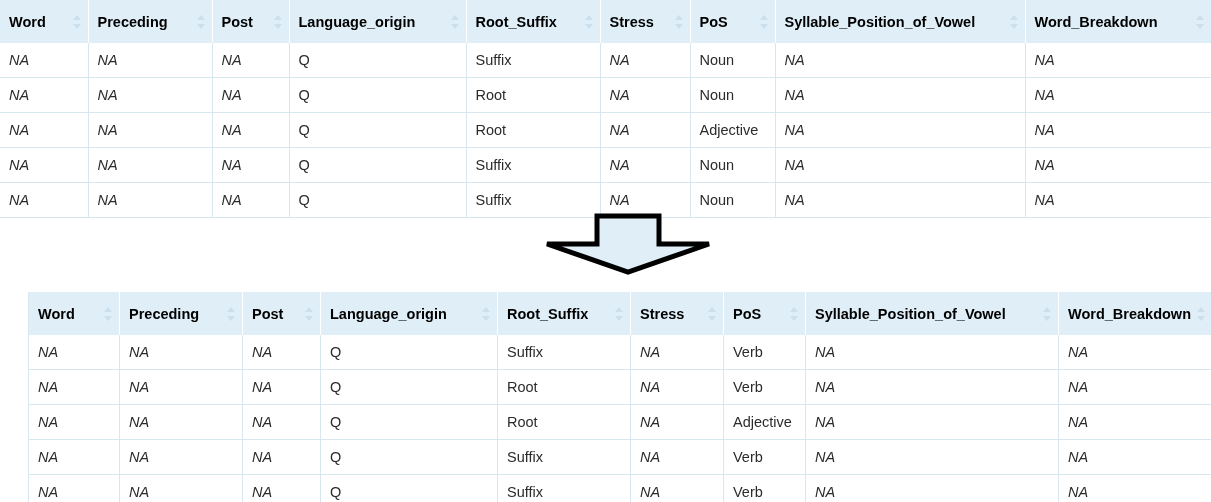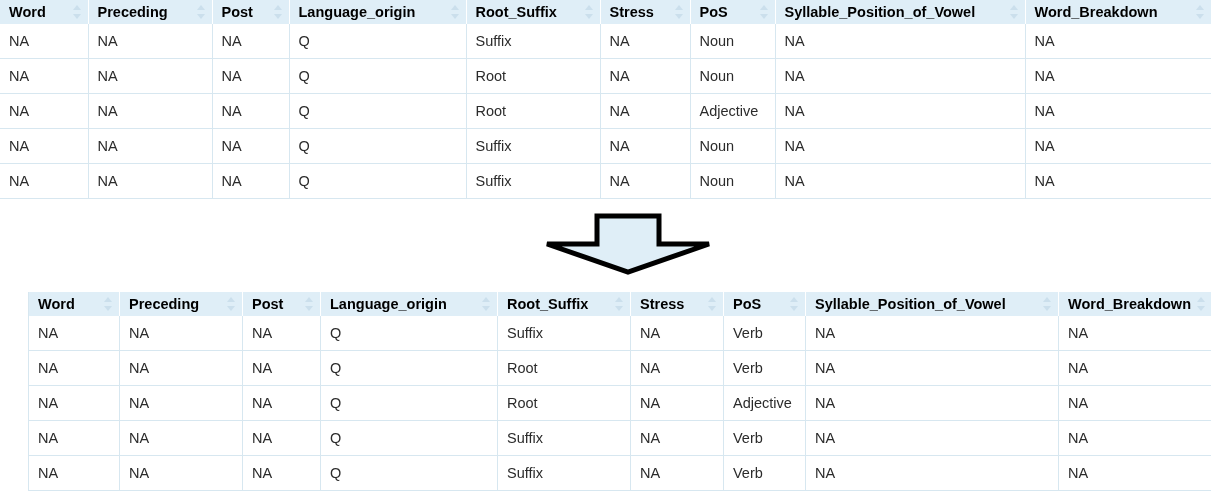--- a/index.html
+++ b/index.html
@@ -23,21 +23,21 @@
     background: #ffffff;
   }
 
   table.grid thead th {
     background: #dfeef7;
     color: #000000;
     font-weight: bold;
     font-size: 14.5px;
     text-align: left;
     padding: 0 8px 0 9px;
-    height: 24px;
+    height: 43px;
     vertical-align: middle;
     position: relative;
     border: none;
     border-right: 1px solid #ffffff;
     white-space: nowrap;
     overflow: hidden;
   }
   table.grid thead th:last-child { border-right: none; }
 
   
@@ -77,20 +77,21 @@
     border-right: 1px solid #d7e7f0;
     background: #ffffff;
     white-space: nowrap;
     overflow: hidden;
   }
   table.grid tbody td:last-child { border-right: none; }
   table.grid tbody tr:last-child td { border-bottom: 1px solid #d7e7f0; }
 
   td.na {
     color: #b4b4b4;
+    font-style: italic;
   }
 
   
   #table-top { left: 0px; top: 0px; }
   #table-top table.grid { width: 1211px; }
 
   
   #table-bottom { left: 28px; top: 292px; }
   #table-bottom table.grid { width: 1183px; }
   #table-bottom table.grid thead th { border-left: none; }

